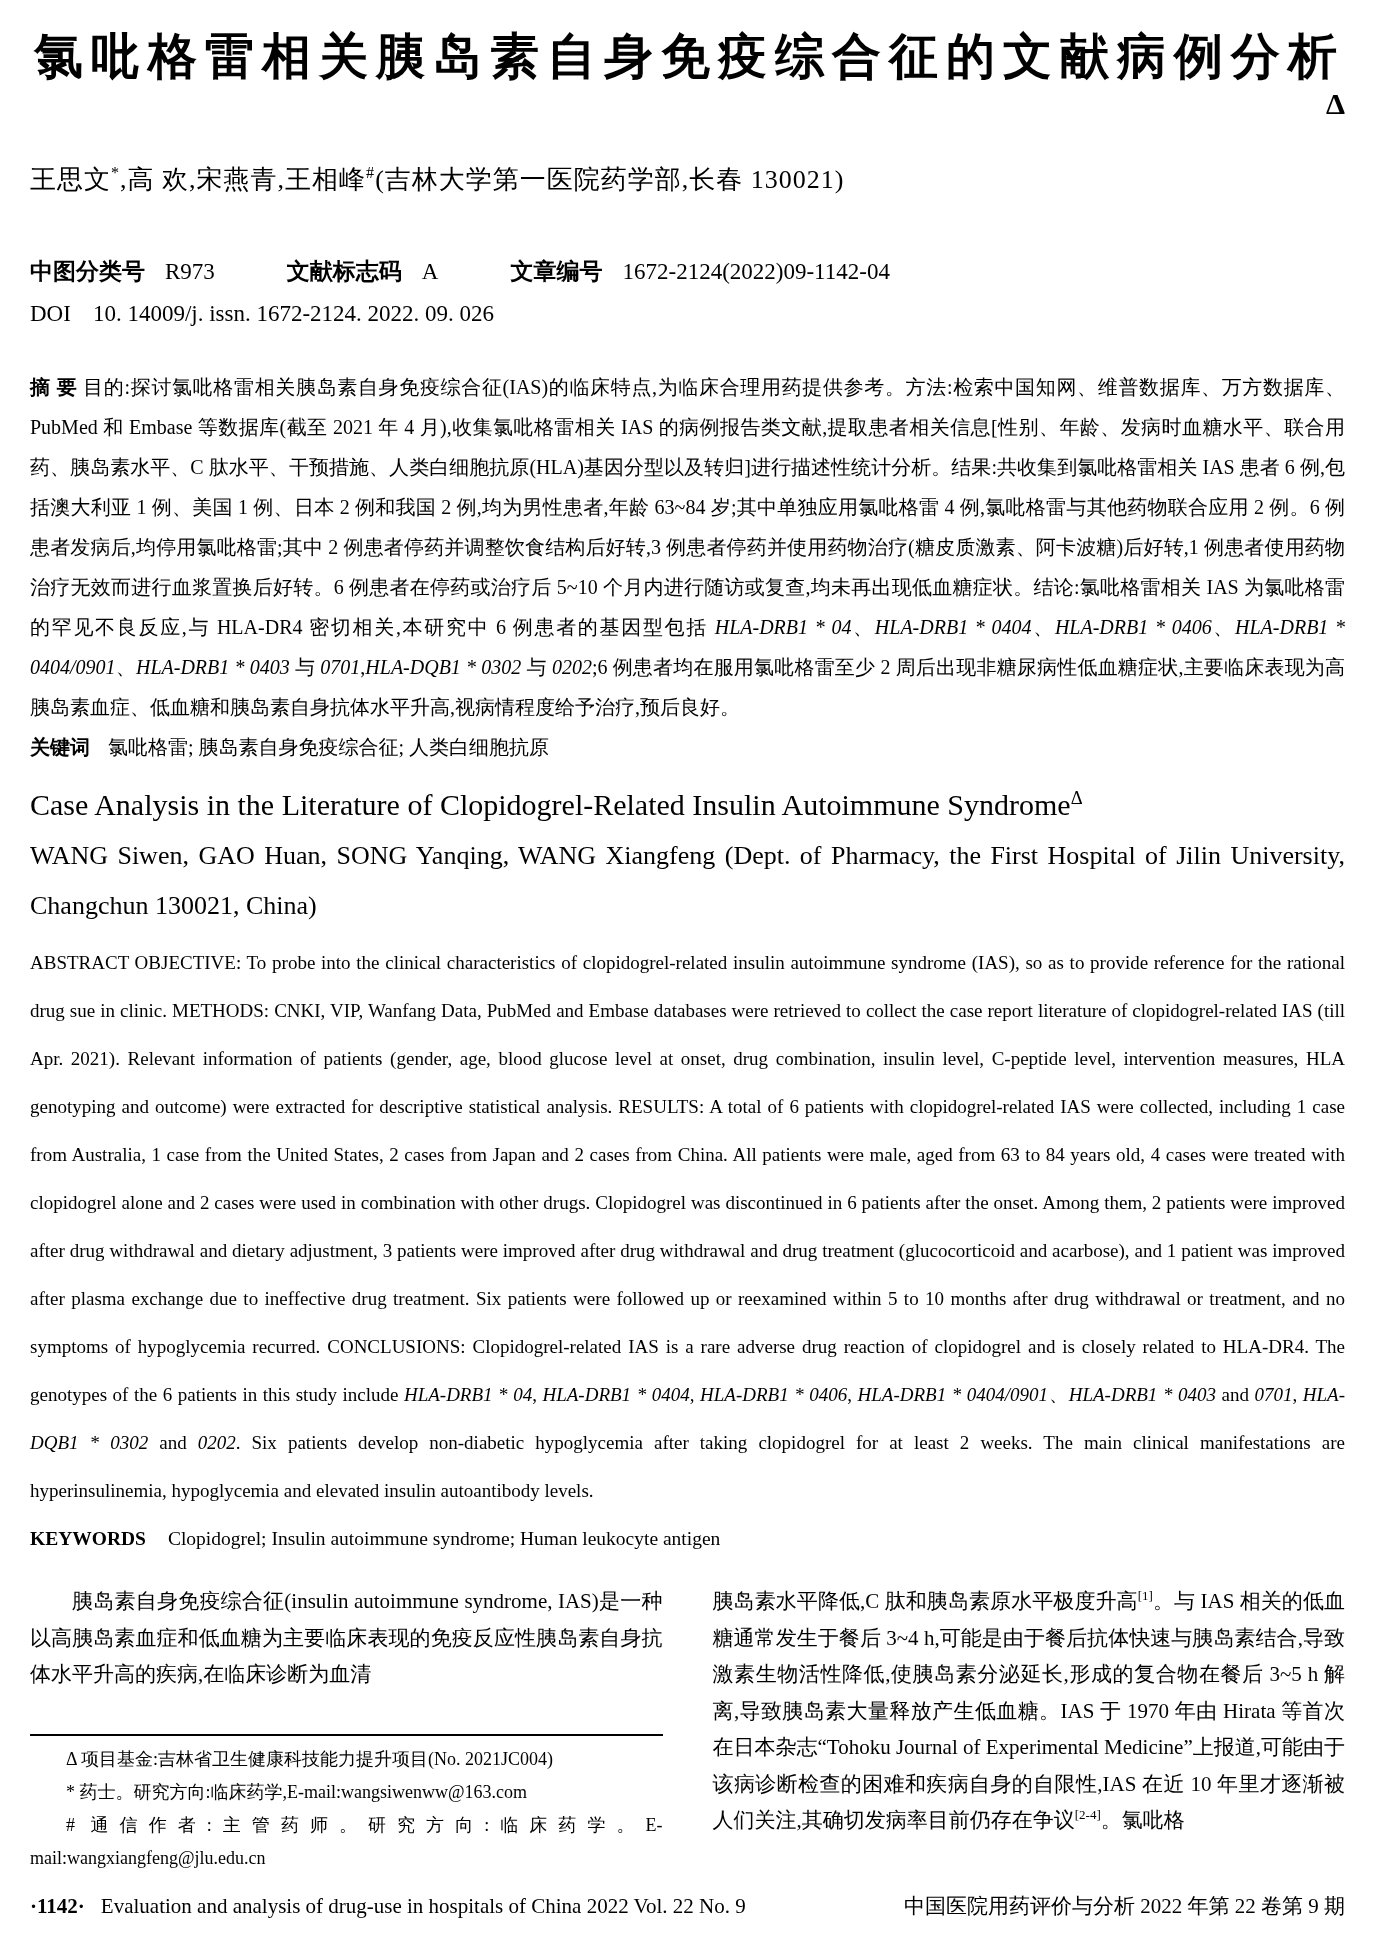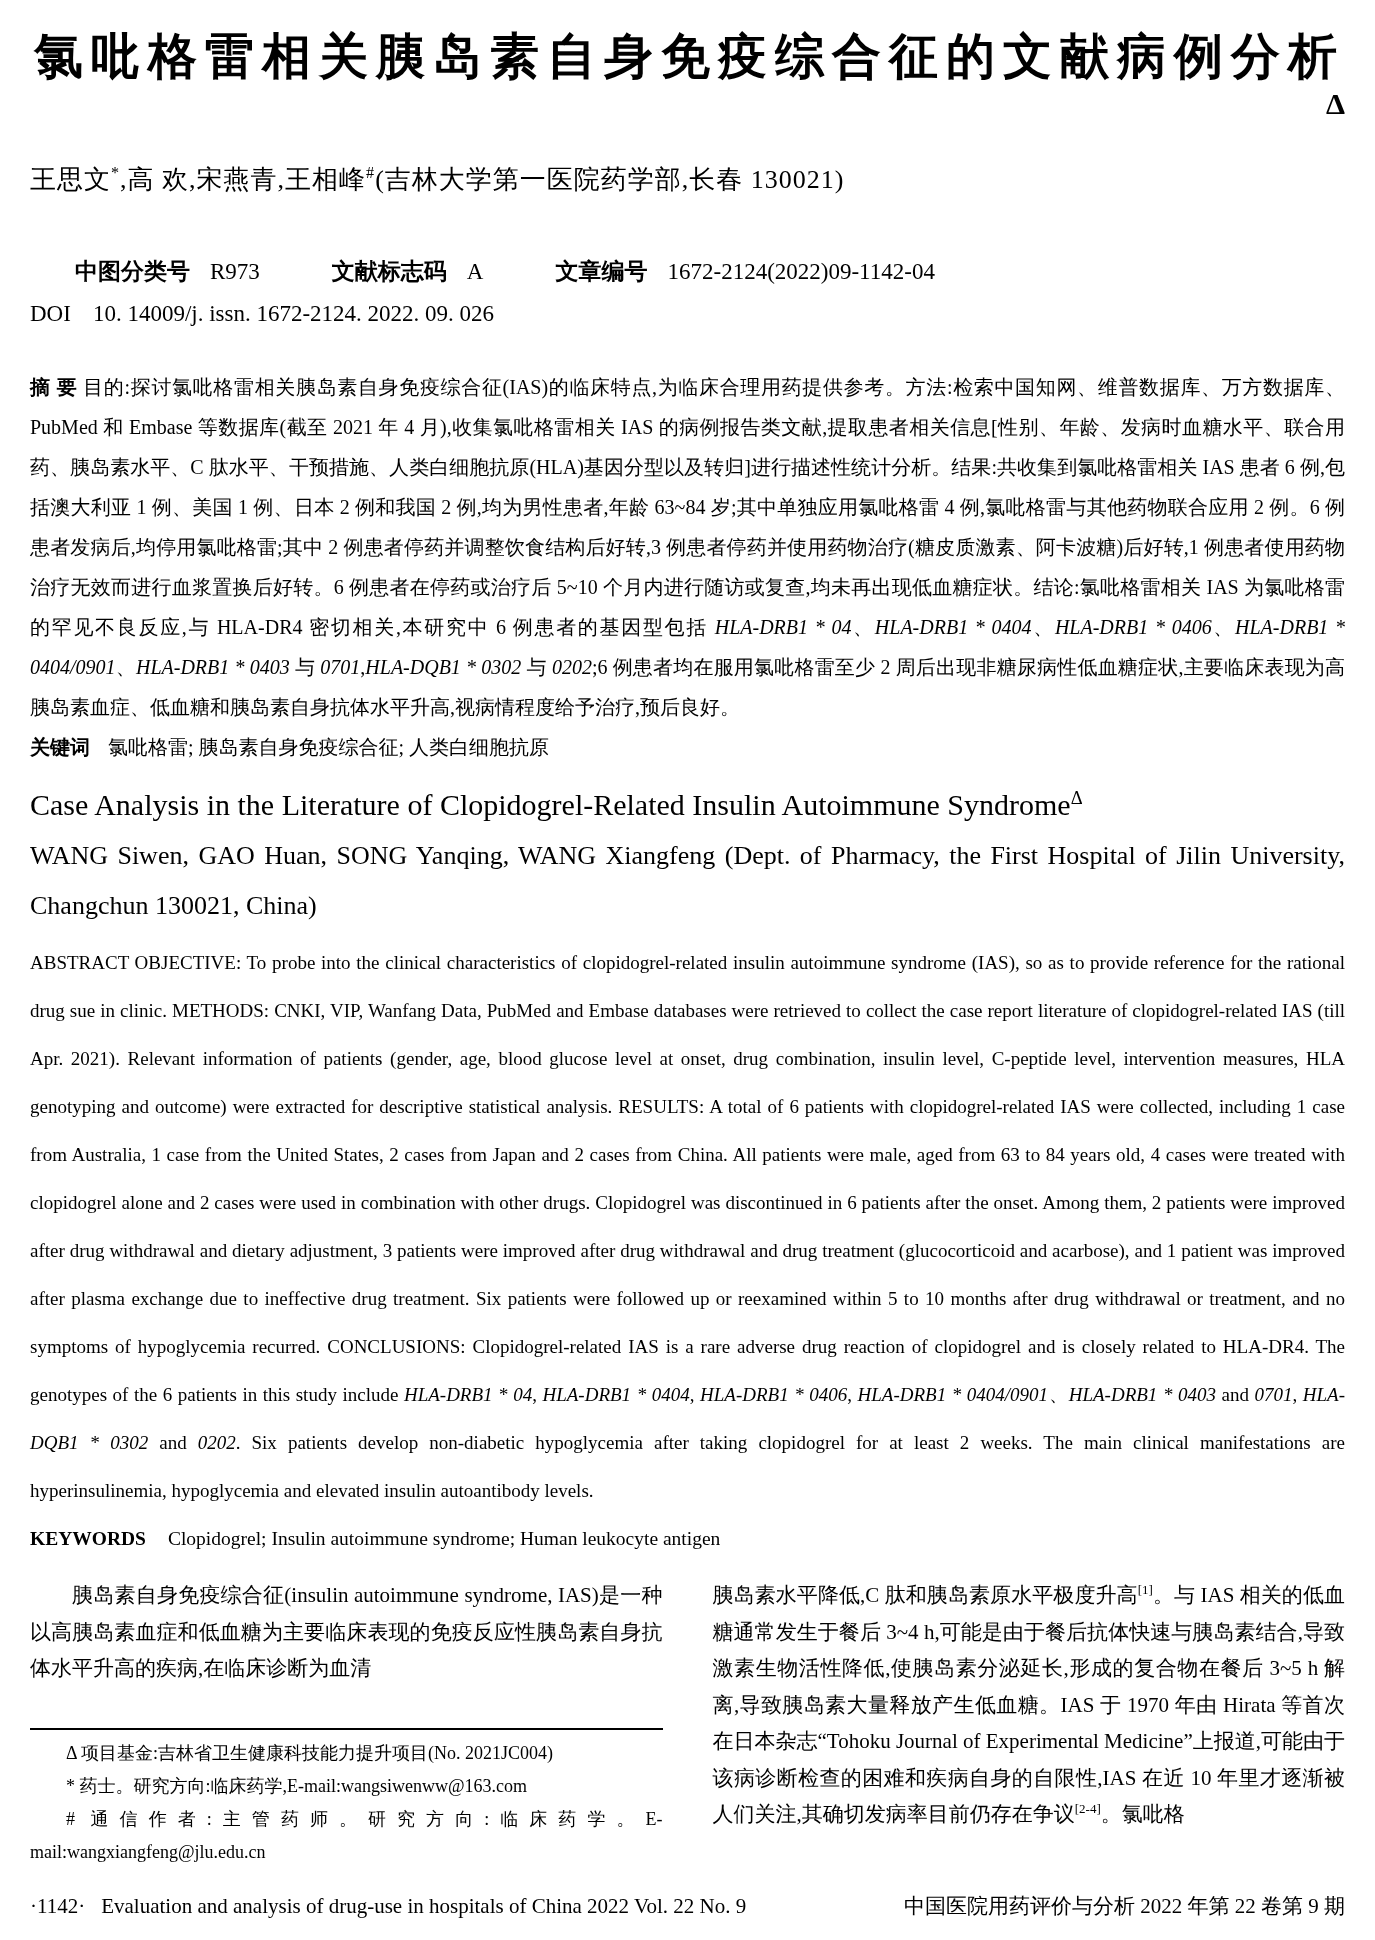--- a/index.html
+++ b/index.html
@@ -14,49 +14,49 @@
   .seg-b { font-weight: 400; }
   .seg-h { font-weight: 700; font-family: "Liberation Sans", "DejaVu Sans", sans-serif; }
   .seg-i { font-style: italic; }
   sup { font-size: 0.62em; line-height: 0; }
 
   .title-zh { margin: 4px 0 16px; font-size: 49px; font-weight: 700; letter-spacing: 8px; line-height: 58px; text-align: right; }
   .title-zh sup { letter-spacing: 0; }
 
   .authors-zh { margin-top: 18px; font-size: 26px; line-height: 36px; letter-spacing: 1px; }
 
-  .meta-row { margin-top: 58px; font-size: 23px; line-height: 30px; display: flex; align-items: flex-start; margin-left: 45px; }
+  .meta-row { margin-top: 58px; font-size: 23px; line-height: 30px; display: flex; align-items: flex-start; }
   .meta-group { margin-right: 72px; white-space: nowrap; }
   .meta-label { font-family: "Liberation Sans", "DejaVu Sans", sans-serif; font-weight: 700; margin-right: 20px; }
   .doi-row { margin-top: 12px; font-size: 23px; line-height: 30px; }
   .doi-label { margin-right: 22px; }
 
   .abstract-zh { margin: 38px 0 0; font-size: 20px; line-height: 40px; text-align: justify; }
   .keywords-zh { margin: 0; font-size: 20px; line-height: 40px; }
   .keywords-zh .kw-label { font-family: "Liberation Sans", "DejaVu Sans", sans-serif; font-weight: 700; margin-right: 18px; }
 
   .title-en { margin: 18px 0 0; font-size: 30px; font-weight: 400; line-height: 40px; }
   .authors-en { margin-top: 6px; font-size: 26px; line-height: 50px; text-align: justify; }
 
   .abstract-en { margin: 8px 0 0; font-size: 19px; line-height: 48px; text-align: justify; }
   .keywords-en { margin: 0; font-size: 19.5px; line-height: 48px; }
   .keywords-en .kw-label { font-weight: 700; margin-right: 22px; }
 
-  .columns { margin-top: 14px; display: flex; gap: 50px; height: 292px; }
+  .columns { margin-top: 20px; display: flex; gap: 50px; height: 292px; }
   .col { flex: 1; min-width: 0; display: flex; flex-direction: column; }
   .body-p { margin: 0; font-size: 21px; line-height: 36.5px; text-align: justify; }
   .indent { text-indent: 2em; }
 
   .footnote { margin-top: auto; font-size: 18px; line-height: 33px; }
   .fn-rule { border: 0; border-top: 2px solid #000; margin: 0 0 7px; }
   .fn-line { margin: 0; text-indent: 2em; text-align: justify; }
 
   .footer { position: absolute; left: 30px; right: 30px; top: 1892px; display: flex; justify-content: space-between; font-size: 21px; line-height: 28px; }
   .footer-left { display: flex; }
-  .footer-page-num { margin-right: 16px; }
+  .footer-page-num { margin-right: 16px; font-weight: bold; }
 </style>
 </head>
 <body>
 
 <div class="page">
 
   <h1 class="title-zh"><span>氯吡格雷相关胰岛素自身免疫综合征的文献病例分析</span><sup>Δ</sup></h1>
 
   <div class="authors-zh"><span>王思文</span><sup>*</sup><span>,高  欢,宋燕青,王相峰</span><sup>#</sup><span>(吉林大学第一医院药学部,长春  130021)</span></div>
 

